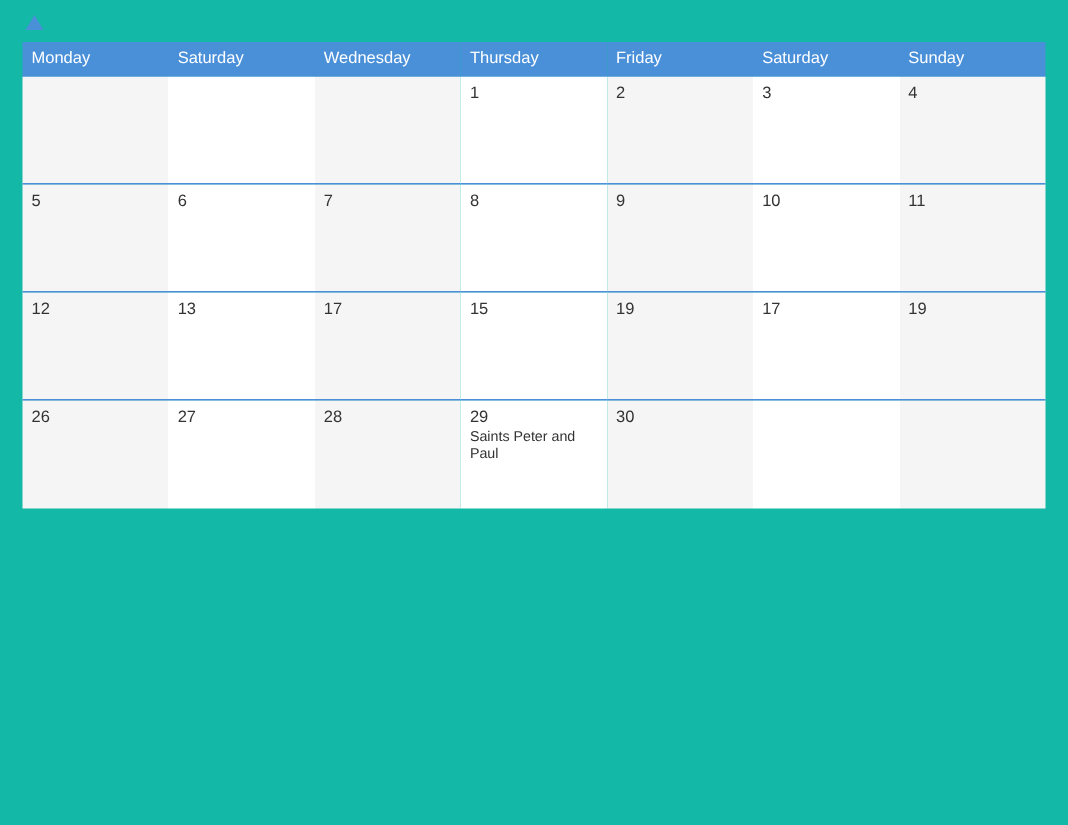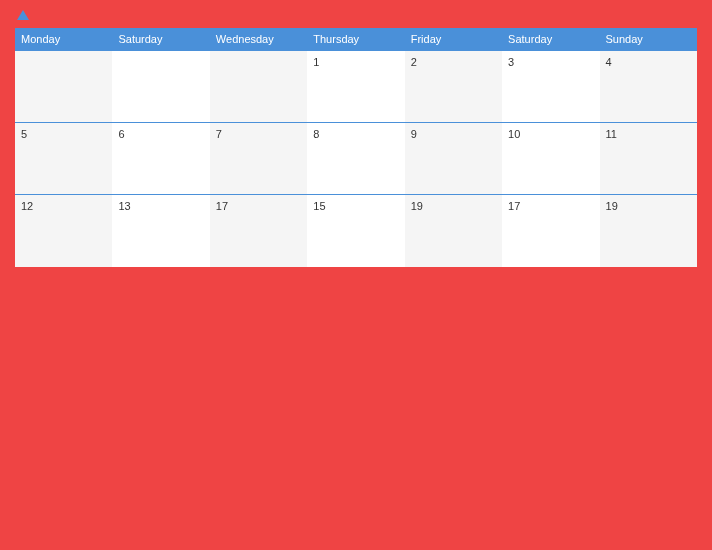--- a/index.html
+++ b/index.html
@@ -6,21 +6,21 @@
     body {
       width: 712px;
       height: 550px;
       background: #fff;
       font-family: Arial, sans-serif;
       overflow: hidden;
     }
     .page {
       width: 712px;
       height: 550px;
-      background: #ef4444;
+      background: #14b8a6;
       padding: 10px 15px;
     }
     .header {
       display: flex;
       align-items: center;
       justify-content: space-between;
       margin-bottom: 8px;
     }
     .logo {
       display: flex;
@@ -195,15 +195,35 @@
           <td>
             <span class="day-num">19</span>
           </td>
           <td>
             <span class="day-num">17</span>
           </td>
           <td>
             <span class="day-num">19</span>
           </td>
         </tr>
+        <tr>
+          <td>
+            <span class="day-num">26</span>
+          </td>
+          <td>
+            <span class="day-num">27</span>
+          </td>
+          <td>
+            <span class="day-num">28</span>
+          </td>
+          <td>
+            <span class="day-num">29</span>
+            <span class="holiday">Saints Peter and Paul</span>
+          </td>
+          <td>
+            <span class="day-num">30</span>
+          </td>
+          <td></td>
+          <td></td>
+        </tr>
       </tbody>
   </table>
 </div>
 
 </body></html>

